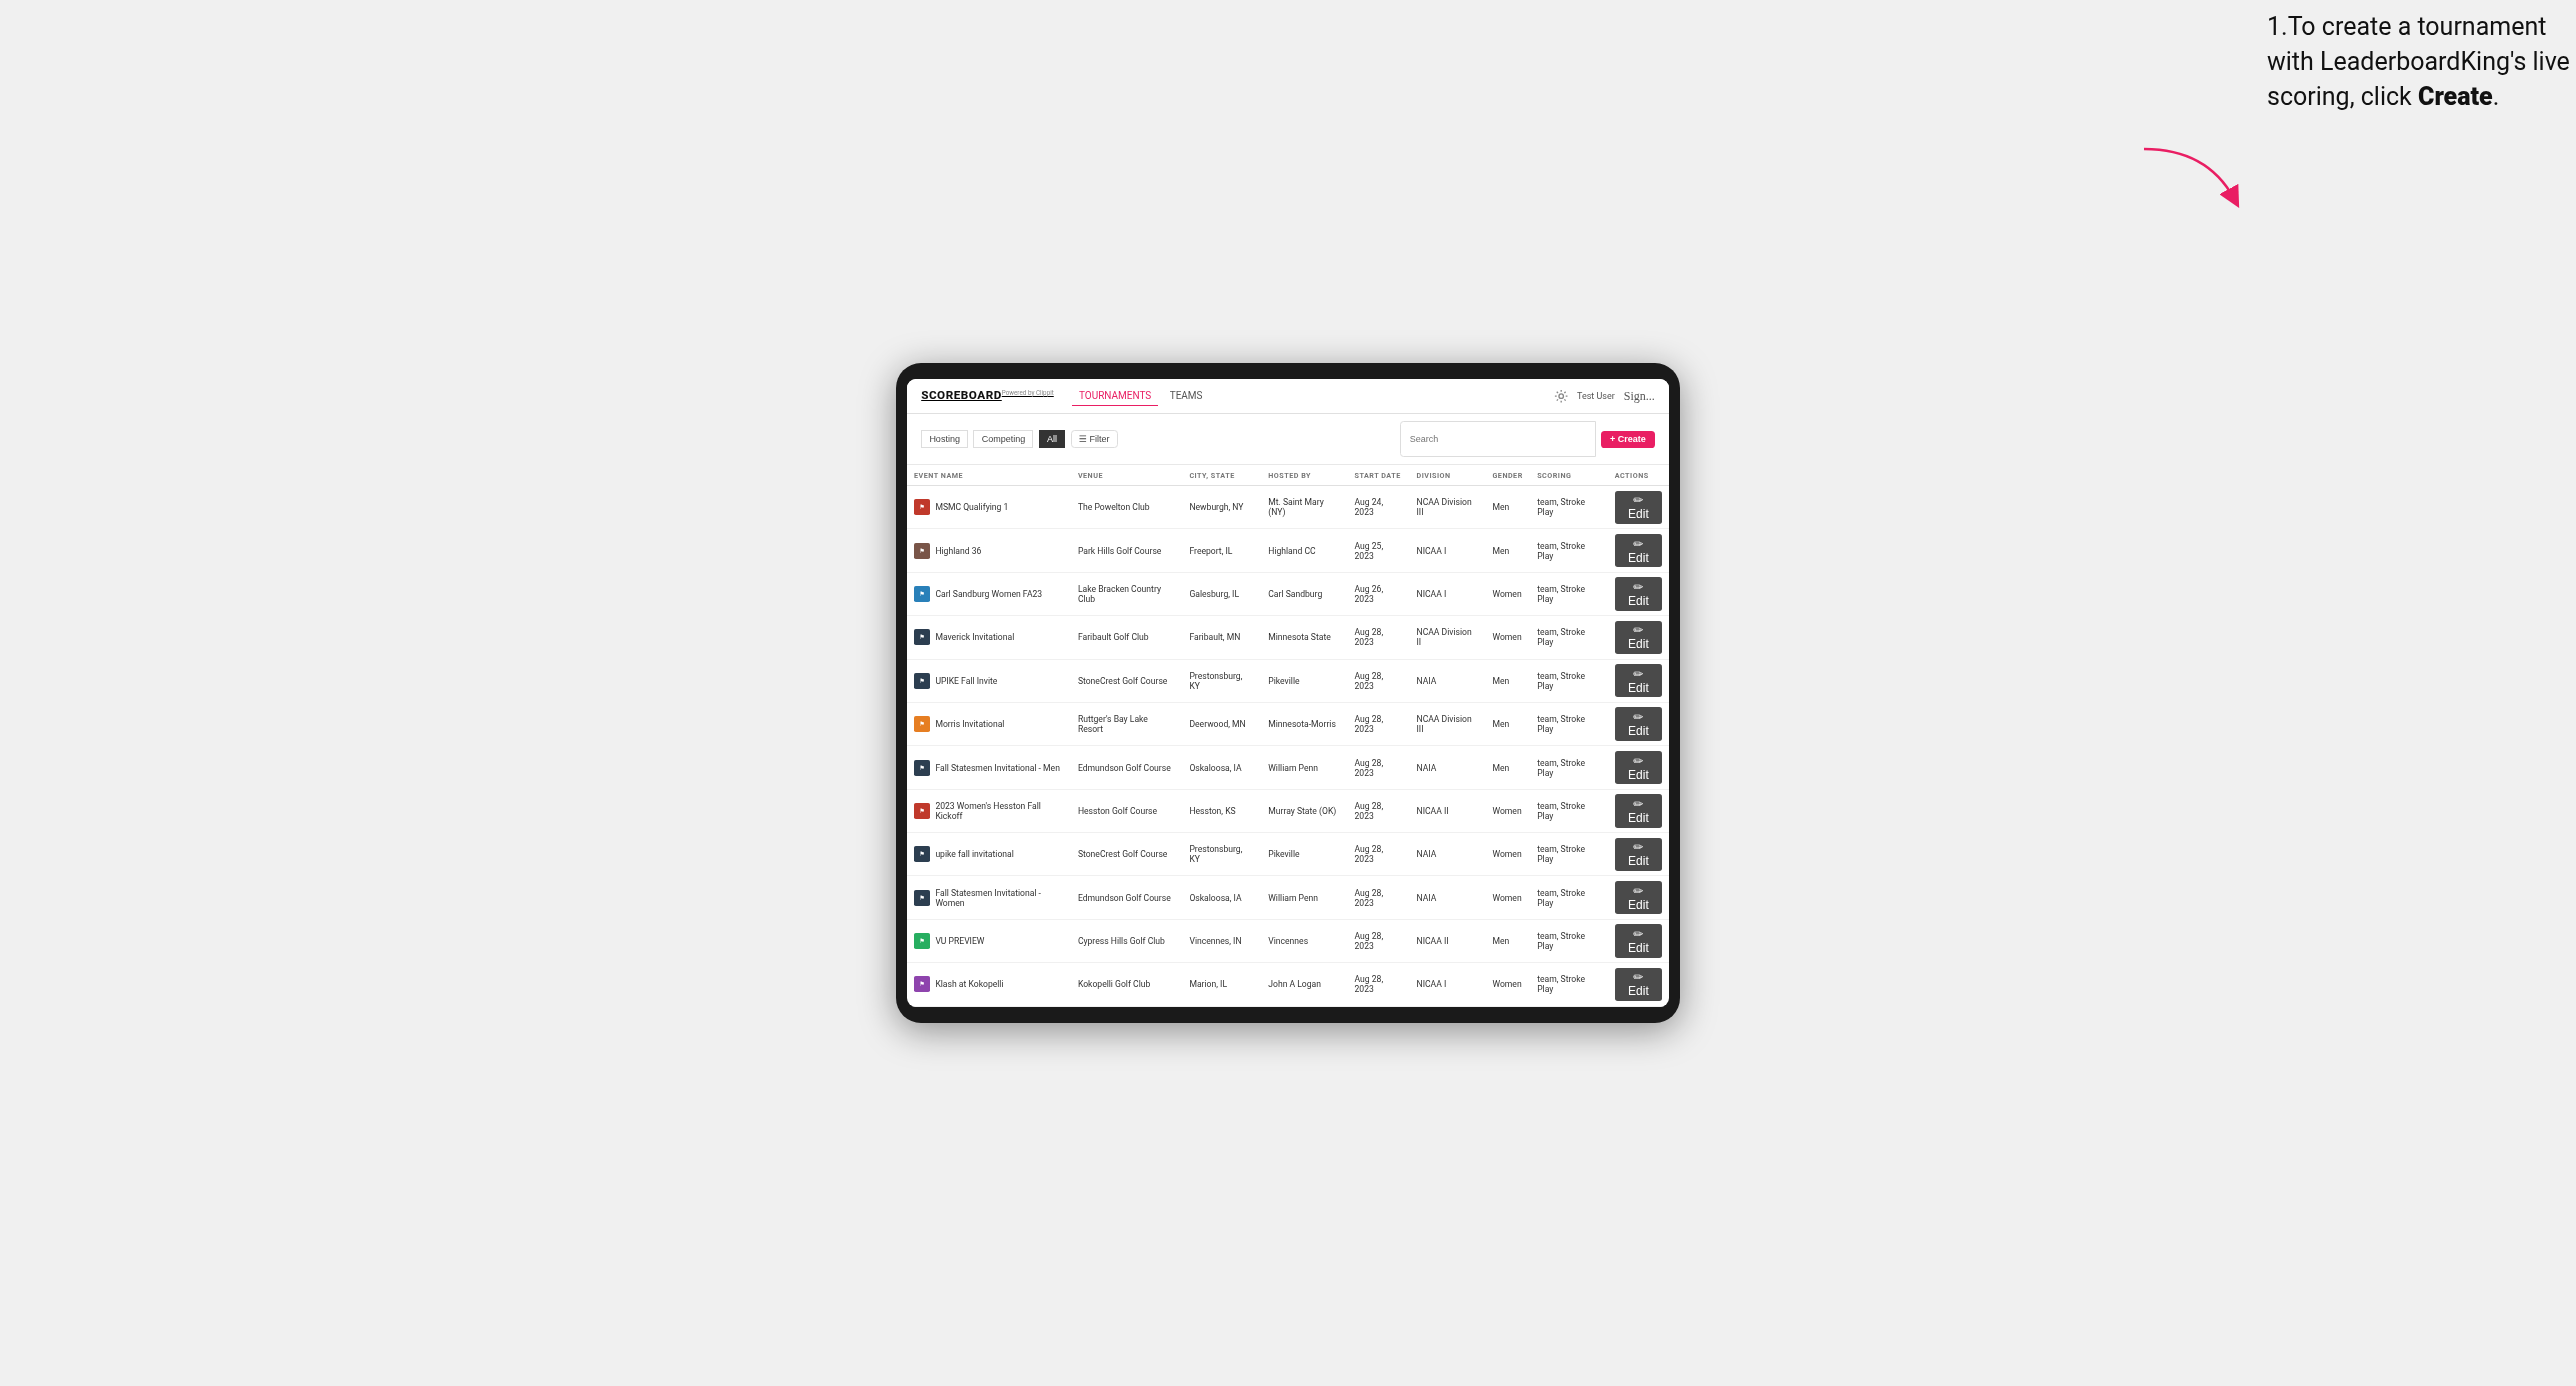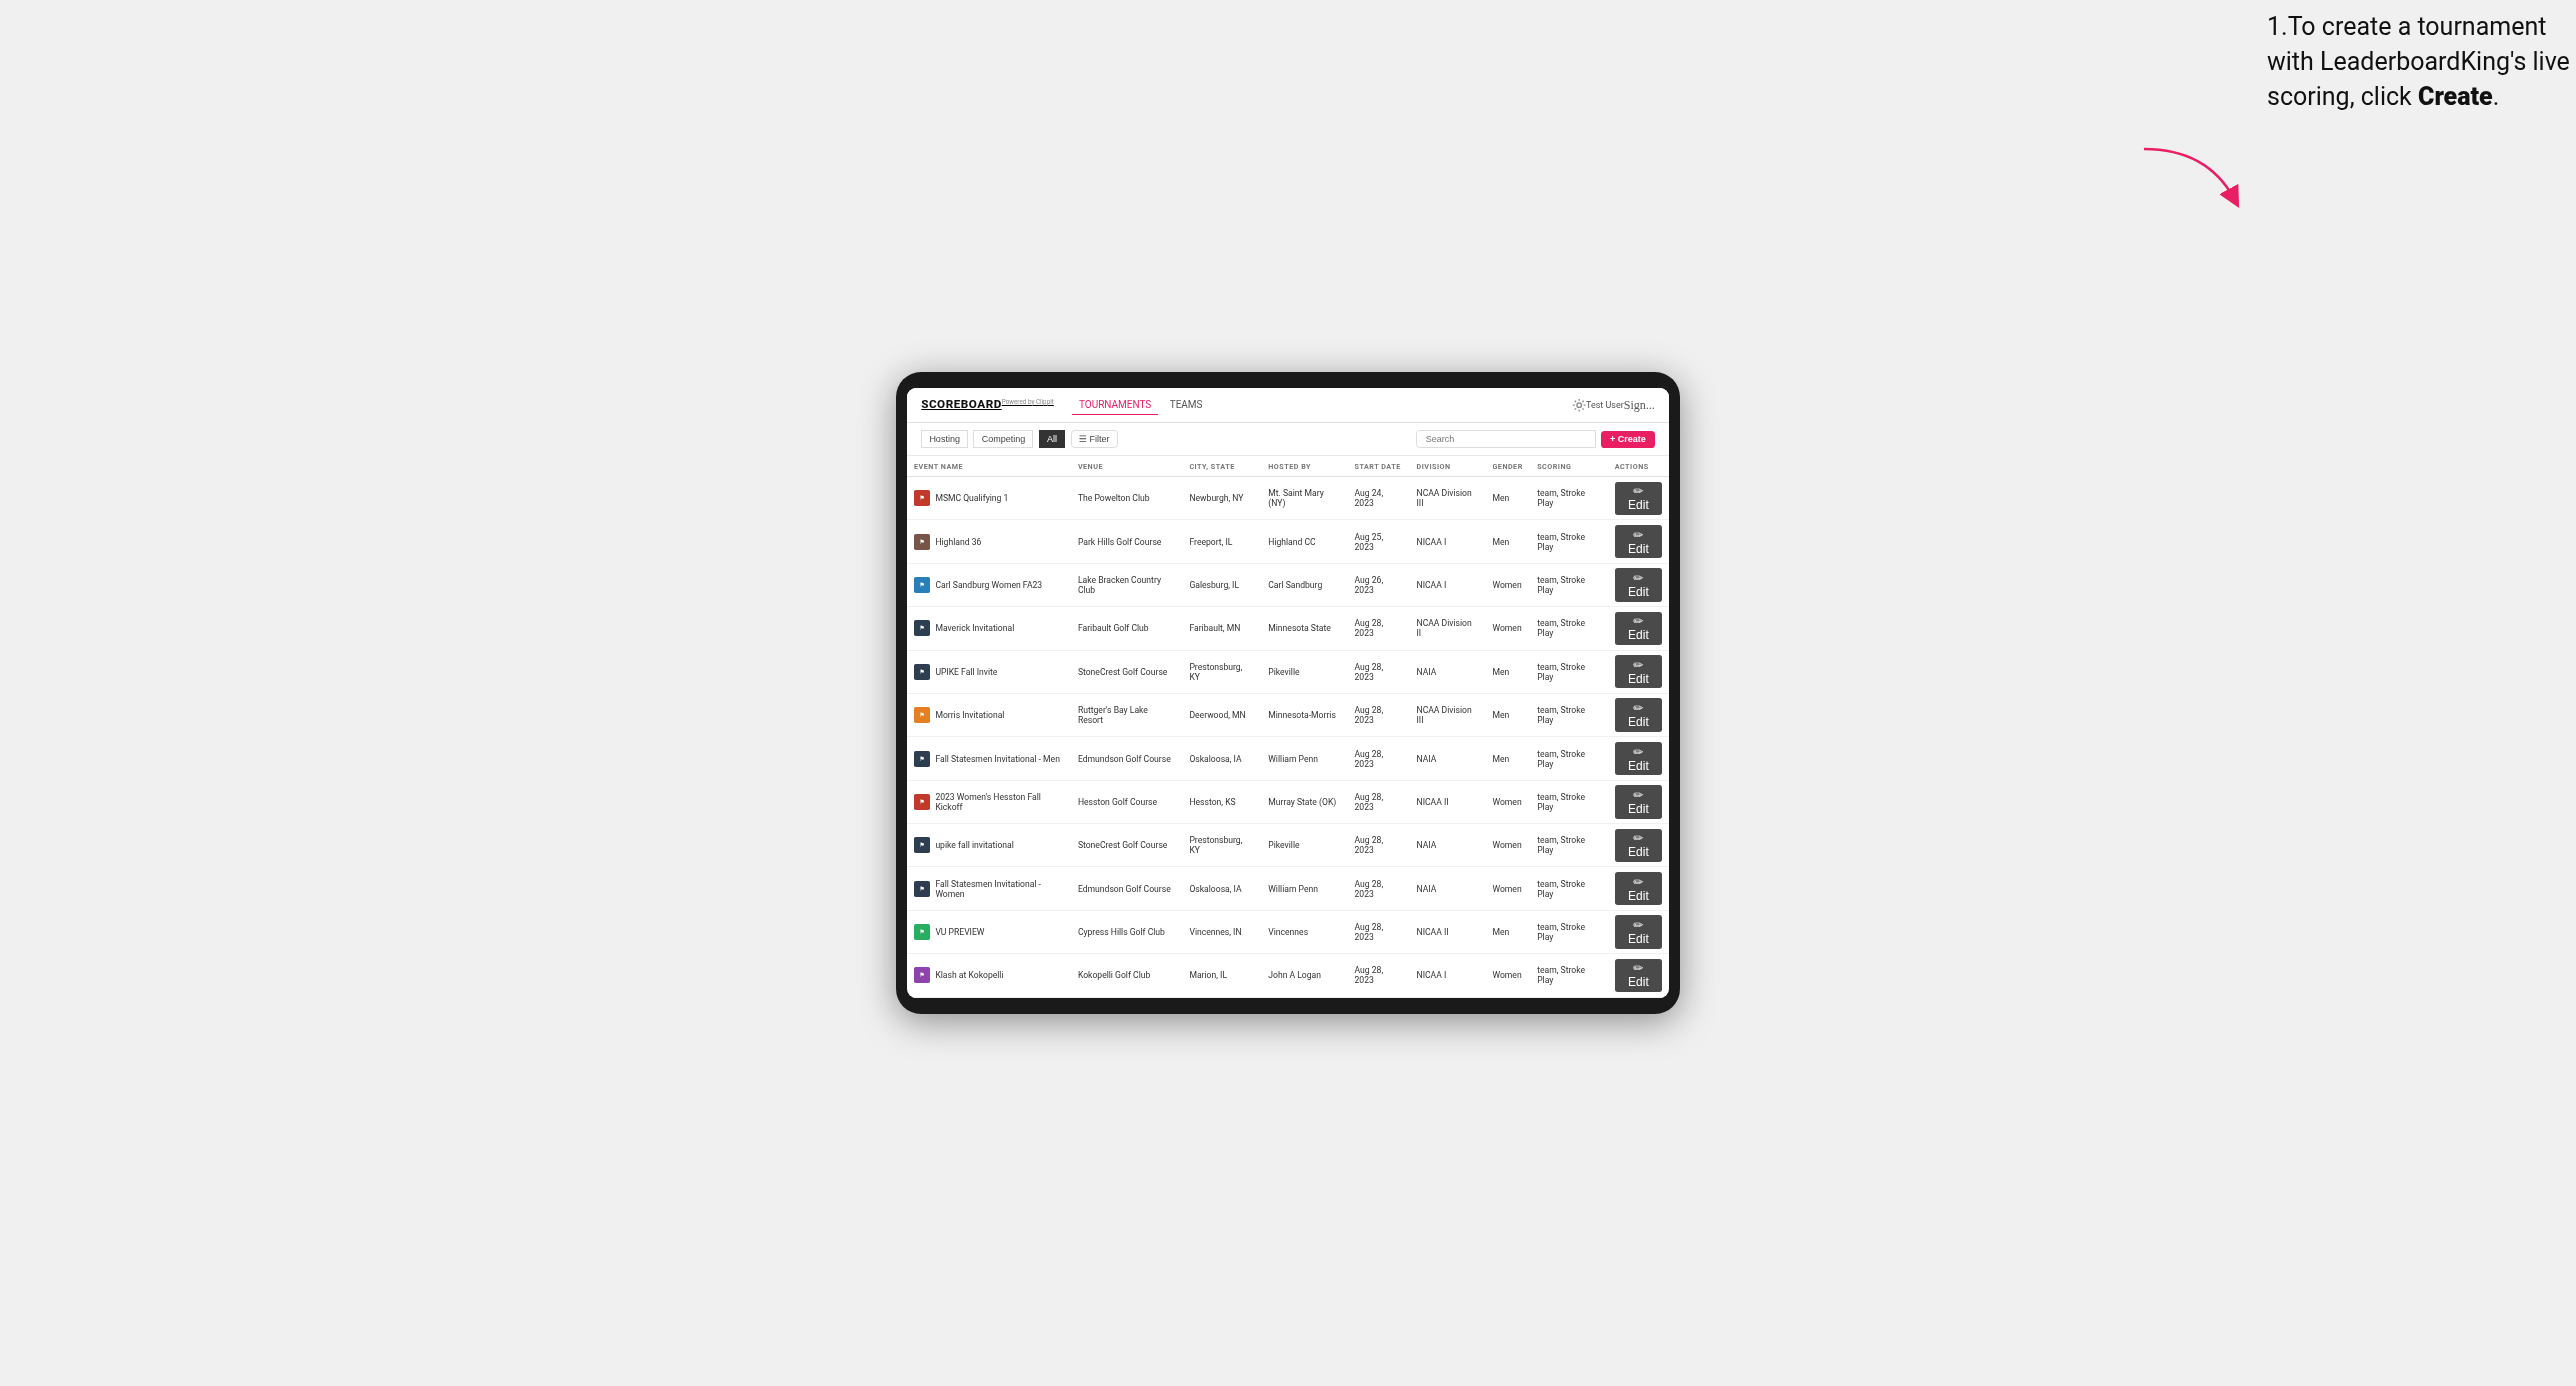--- a/index.html
+++ b/index.html
@@ -95,20 +95,21 @@
       border-bottom: 1.8px solid transparent;
     }
     .nav-link.active {
       color: #e91e63;
       border-bottom: 1.8px solid #e91e63;
     }
 
     .nav-right {
       display: flex;
       align-items: center;
+      gap: 9px;
       margin-left: auto;
     }
     .nav-user {
       font-size: 9px;
       color: #555;
     }
     .nav-sign {
       font-size: 12px;
       color: #555;
       cursor: pointer;
@@ -156,25 +157,25 @@
       gap: 2.7px;
     }
 
     .search-area {
       margin-left: auto;
       display: flex;
       align-items: center;
     }
     .search-input {
       font-size: 9px;
-      padding: 3px 9px;
+      padding: 12px 9px;
       border: 0.9px solid #ddd;
       border-radius: 3.6px 0 0 3.6px;
       outline: none;
-      width: 180px;
+      width: 196px;
       color: #444;
     }
 
     .create-btn {
       font-size: 9px;
       padding: 3.6px 9px;
       background: #e91e63;
       color: #fff;
       border: none;
       border-radius: 3.6px;

